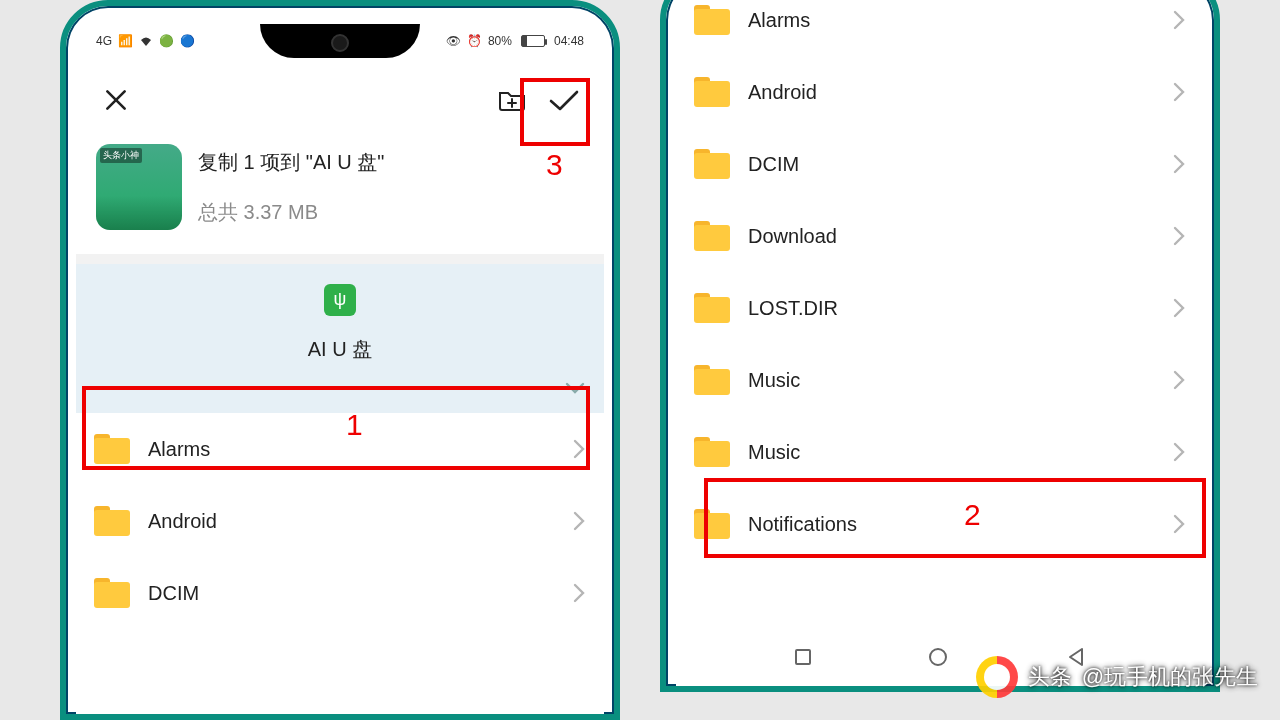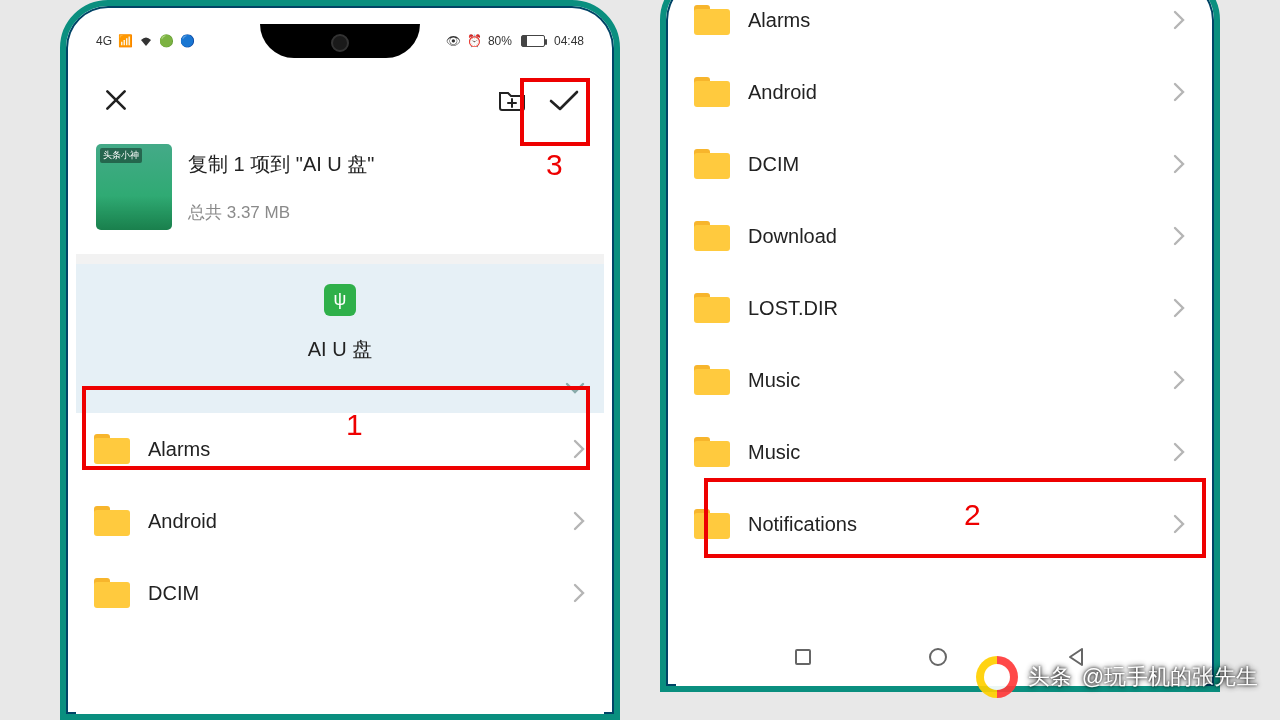--- a/index.html
+++ b/index.html
@@ -79,28 +79,28 @@
     .callout { position:absolute; color:#e00; font-size:30px; font-weight:500; z-index:21; pointer-events:none; }
     .c1 { left: 346px; top: 408px; }
     .c3 { left: 546px; top: 148px; }
     .c2 { left: 964px; top: 498px; }
 
     .copy-card{
       display:flex; gap:16px; padding: 14px 20px 24px; align-items:center;
       border-bottom: 10px solid #f2f2f2;
     }
     .thumb{
-      width:76px; height:86px; border-radius:5px; background:linear-gradient(#4a8, #2a6);
+      width:86px; height:86px; border-radius:14px; background:linear-gradient(#4a8, #2a6);
       position:relative; overflow:hidden; flex-shrink:0;
     }
     .thumb::before{content:"";position:absolute;inset:0;background:
       linear-gradient(180deg, rgba(255,255,255,0) 60%, rgba(0,0,0,.25));}
     .thumb .label{position:absolute; top:4px; left:4px; font-size:9px; color:#fff; background:#0006; padding:1px 3px; border-radius:2px;}
     .copy-title{ font-size:20px; color:#222; margin-bottom:6px; }
-    .copy-sub{ font-size:17px; color:#8a8a8a;margin-top:23px; }
+    .copy-sub{ font-size:20px; color:#8a8a8a;margin-top:23px; }
 
     .list-item{
       display:flex; align-items:center; gap:18px;
       padding: 18px 18px;
       font-size:20px; color:#222;
     }
     .list-item.sel{ background:#e6f0f6;flex-direction:column; }
     .item-icon{ width:36px; height:36px; display:flex; align-items:center; justify-content:center; flex-shrink:0;}
     .phone-icon{ width:30px; height:30px; background:#bdbdbd; border-radius:6px; position:relative;}
     .phone-icon::after{content:"";position:absolute; inset:5px 9px; border:2px solid #fff; border-radius:3px;}

